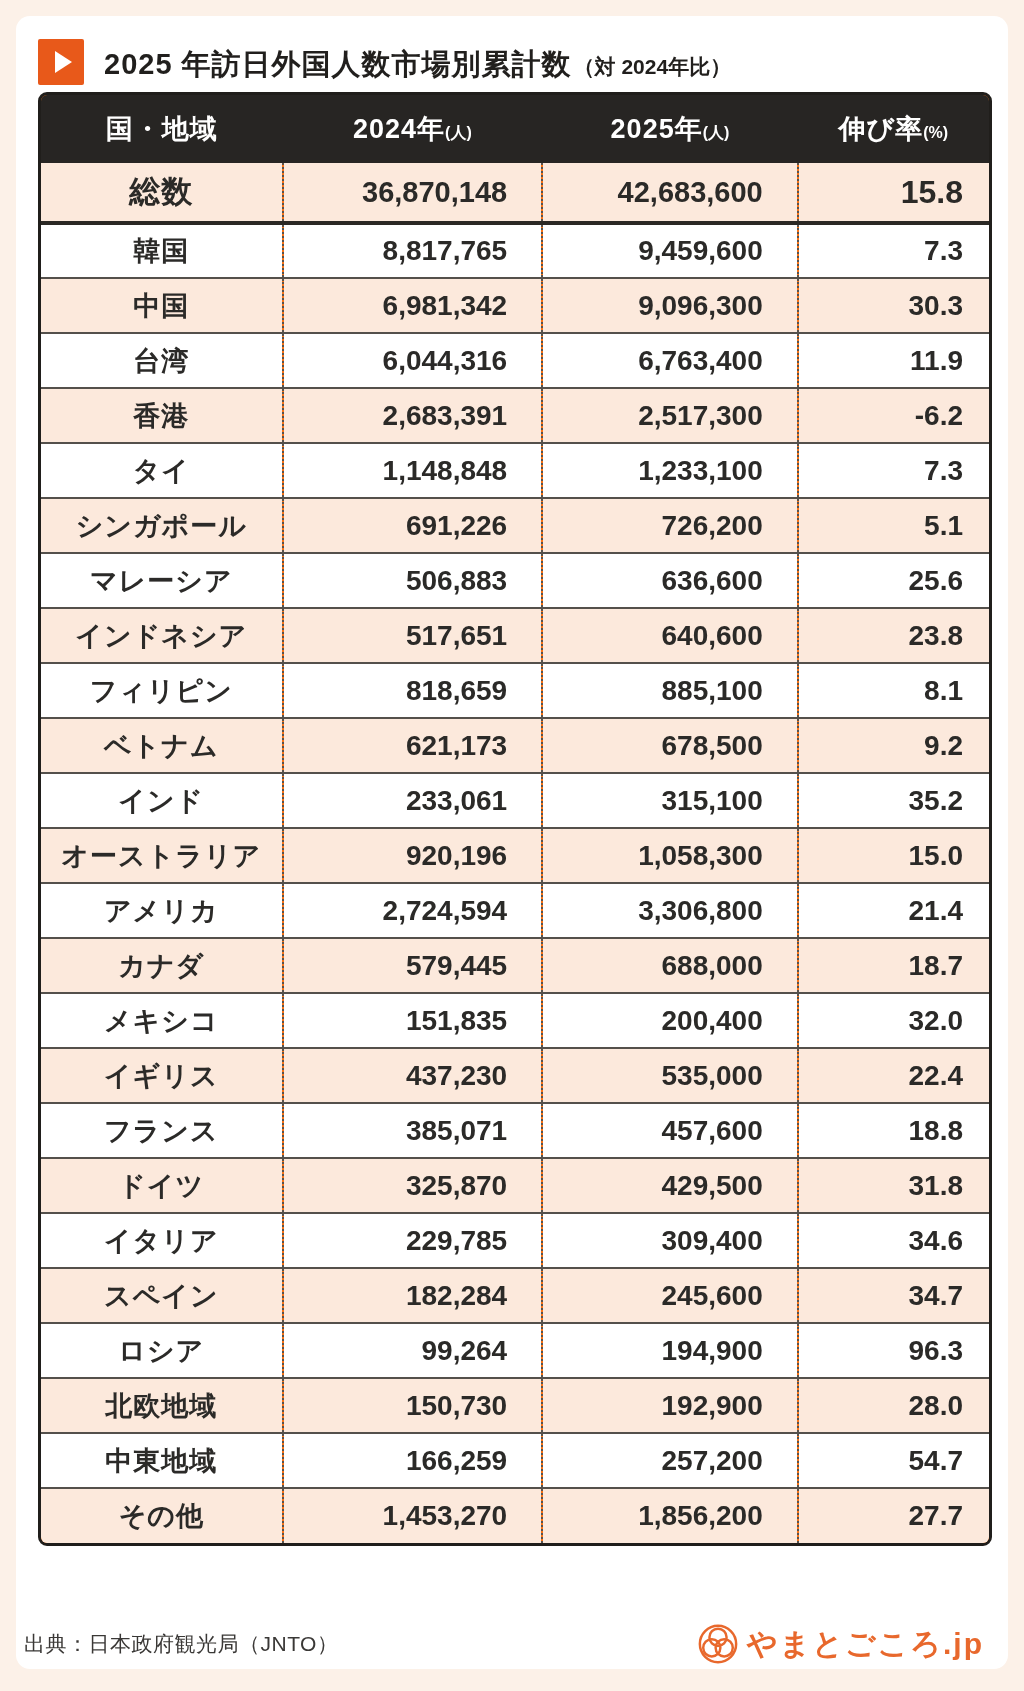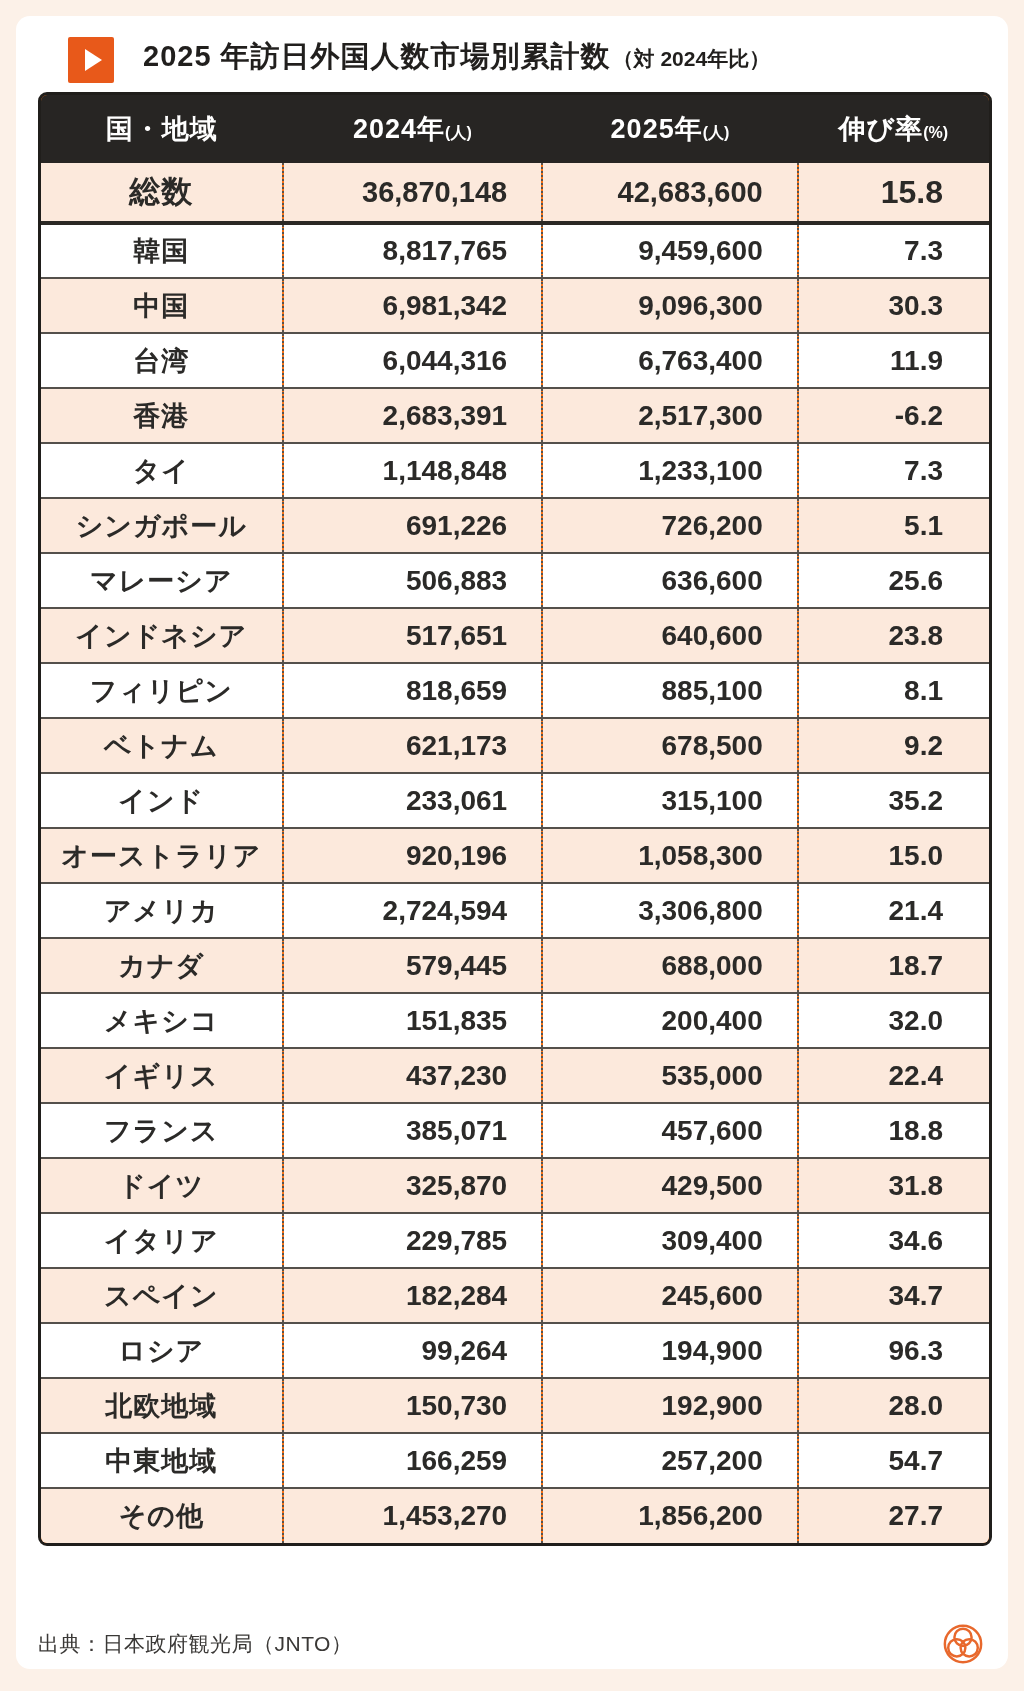--- a/index.html
+++ b/index.html
@@ -5,21 +5,21 @@
   html,body{margin:0;padding:0;background:#fcf1e8;}
   .page{
     position:relative;width:1024px;height:1691px;background:#fcf1e8;
     font-family:"Liberation Sans","DejaVu Sans",sans-serif;overflow:hidden;
   }
   .card{
     position:absolute;left:16px;top:16px;width:992px;height:1653px;
     background:#ffffff;border-radius:14px;
   }
   
-  .title-bar{position:absolute;left:22px;top:21px;height:48px;display:flex;align-items:flex-start;gap:29px;margin-left:30px;}
+  .title-bar{position:absolute;left:22px;top:21px;height:48px;display:flex;align-items:flex-end;gap:20px;}
   .play-badge{width:46px;height:46px;background:#e8591a;border-radius:2px;
     display:flex;align-items:center;justify-content:center;flex:0 0 auto;}
   .play-tri{width:0;height:0;border-left:17px solid #ffffff;border-top:11px solid transparent;
     border-bottom:11px solid transparent;margin-left:5px;}
   h1{margin:0;font-size:29px;font-weight:700;color:#211f1d;letter-spacing:1px;white-space:nowrap;}
   .title-note{font-size:21px;font-weight:700;margin-left:2px;letter-spacing:0;}
   
   .table-wrap{
     position:absolute;left:22px;top:76px;width:948px;
     border:3px solid #201e1b;border-radius:9px;overflow:hidden;background:#f97316;
@@ -33,26 +33,26 @@
   tbody tr:nth-child(even){background:#ffffff;}
   tbody td{
     padding:0;color:#2b2a28;font-size:28px;font-weight:600;
     border-top:2px solid #54504b;white-space:nowrap;overflow:hidden;
   }
   tbody td + td{border-left:2px dotted #57524d;}
   tbody tr.total{height:60px;}
   tbody tr.total td{border-top:none;border-bottom:4px solid #2b2824;font-weight:700;}
   tbody td:first-child{text-align:center;font-weight:700;font-size:27px;letter-spacing:1px;margin-top:10px;}
   tbody td:nth-child(2),tbody td:nth-child(3){text-align:right;padding-right:34px;}
-  tbody td:nth-child(4){text-align:right;padding-right:46px;}
+  tbody td:nth-child(4){text-align:right;padding-right:26px;}
   tbody tr.total td:first-child{font-size:31px;}
   tbody tr.total td:nth-child(2),tbody tr.total td:nth-child(3){font-size:29px;}
   tbody tr.total td:nth-child(4){font-size:32px;}
   
-  .footer{position:absolute;left:22px;right:24px;top:1602px;height:52px;
+  .footer{position:absolute;left:8px;right:24px;top:1602px;height:52px;
     display:flex;justify-content:space-between;align-items:center;}
   .source{font-size:21px;color:#3a3836;letter-spacing:0.5px;}
   .logo{display:flex;align-items:center;gap:8px;color:#e8682c;}
   .logo-text{font-size:30px;font-weight:600;letter-spacing:2px;}
 </style>
 </head>
 <body>
 
 <div class="page">
   <div class="card">
@@ -239,17 +239,18 @@
       <div class="source">出典：日本政府観光局（JNTO）</div>
       <div class="logo">
         <svg width="42" height="42" viewBox="0 0 44 44">
           <g fill="none" stroke="#e8682c" stroke-width="2.6">
             <circle cx="22" cy="22" r="19"></circle>
             <circle cx="22" cy="15" r="9"></circle>
             <circle cx="15.5" cy="26" r="9"></circle>
             <circle cx="28.5" cy="26" r="9"></circle>
           </g>
         </svg>
+        <span class="logo-text">やまとごころ.jp</span>
       </div>
     </div>
 
   </div>
 </div>
 
 </body></html>

